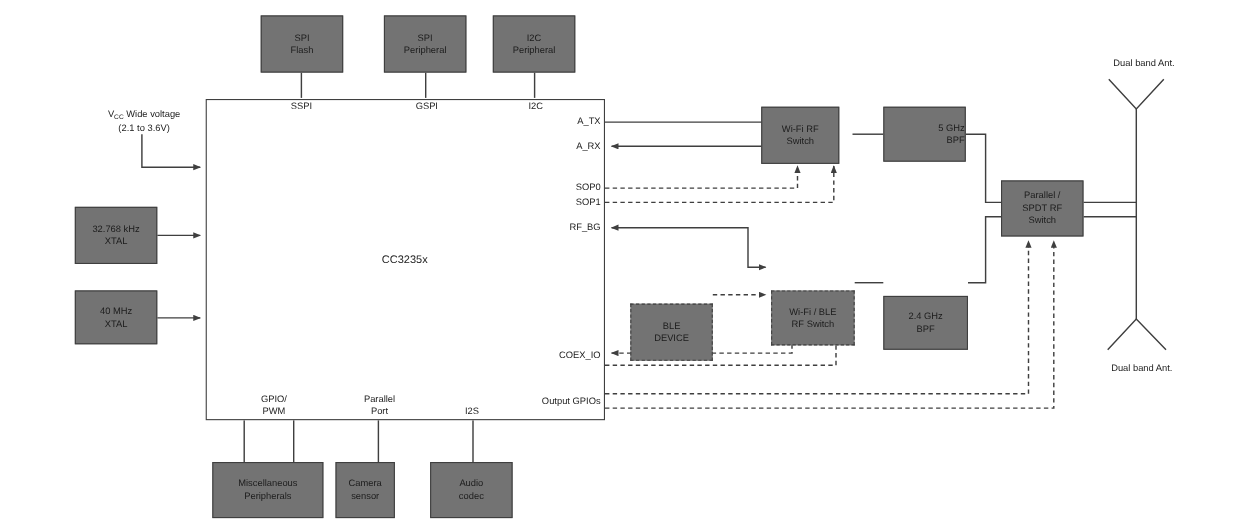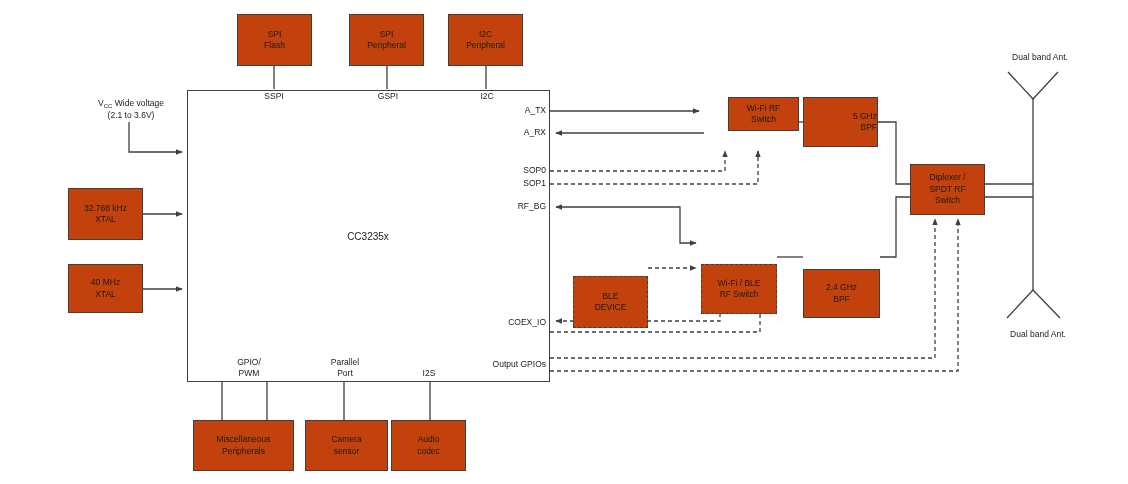--- a/index.html
+++ b/index.html
@@ -14,21 +14,21 @@
   }
   .wires {
     position: absolute;
     left: 0; top: 0;
     width: 1128px; height: 484px;
   }
   .box {
     position: absolute;
     box-sizing: border-box;
     border: 1.4px solid #3f3f3f;
-    background: #c2410c;
+    background: #737373;
     display: flex;
     flex-direction: column;
     align-items: center;
     justify-content: center;
     text-align: center;
     font-size: 8.5px;
     line-height: 1.35;
     white-space: nowrap;
   }
   .box.dashed { border-style: dashed; margin-top: 31px; }
@@ -145,51 +145,51 @@
   </div>
   <div class="box" style="left:68px; top:264px; width:75px; height:49px;">
     <div>40 MHz</div>
     <div>XTAL</div>
   </div>
 
   <div class="box" style="left:193px; top:420px; width:101px; height:51px;">
     <div>Miscellaneous</div>
     <div>Peripherals</div>
   </div>
-  <div class="box" style="left:305px; top:420px; width:83px; height:51px;">
+  <div class="box" style="left:305px; top:420px; width:54px; height:51px;">
     <div>Camera</div>
     <div>sensor</div>
   </div>
   <div class="box" style="left:391px; top:420px; width:75px; height:51px;">
     <div>Audio</div>
     <div>codec</div>
   </div>
 
-  <div class="box" style="left:728px; top:97px; width:71px; height:34px;">
+  <div class="box" style="left:692px; top:97px; width:71px; height:52px;">
     <div>Wi-Fi RF</div>
     <div>Switch</div>
   </div>
   <div class="box" style="left:803px; top:97px; width:75px; height:50px;align-items:flex-end;">
     <div>5 GHz</div>
     <div>BPF</div>
   </div>
   <div class="box dashed" style="left:573px; top:245px; width:75px; height:52px;">
     <div>BLE</div>
     <div>DEVICE</div>
   </div>
   <div class="box dashed" style="left:701px; top:233px; width:76px; height:50px;">
     <div>Wi-Fi / BLE</div>
     <div>RF Switch</div>
   </div>
   <div class="box" style="left:803px; top:233px; width:77px; height:49px;margin-top:36px;">
     <div>2.4 GHz</div>
     <div>BPF</div>
   </div>
   <div class="box" style="left:910px; top:164px; width:75px; height:51px;">
-    <div>Diplexer /</div>
+    <div>Parallel /</div>
     <div>SPDT RF</div>
     <div>Switch</div>
   </div>
 
   <span class="ant-label" style="left:1040px; top:52px;">Dual band Ant.</span>
   <span class="ant-label" style="left:1038px; top:329px;">Dual band Ant.</span>
 
   <span class="pin cx" style="left:274px; top:91px;">SSPI</span>
   <span class="pin cx" style="left:388px; top:91px;">GSPI</span>
   <span class="pin cx" style="left:487px; top:91px;">I2C</span>

